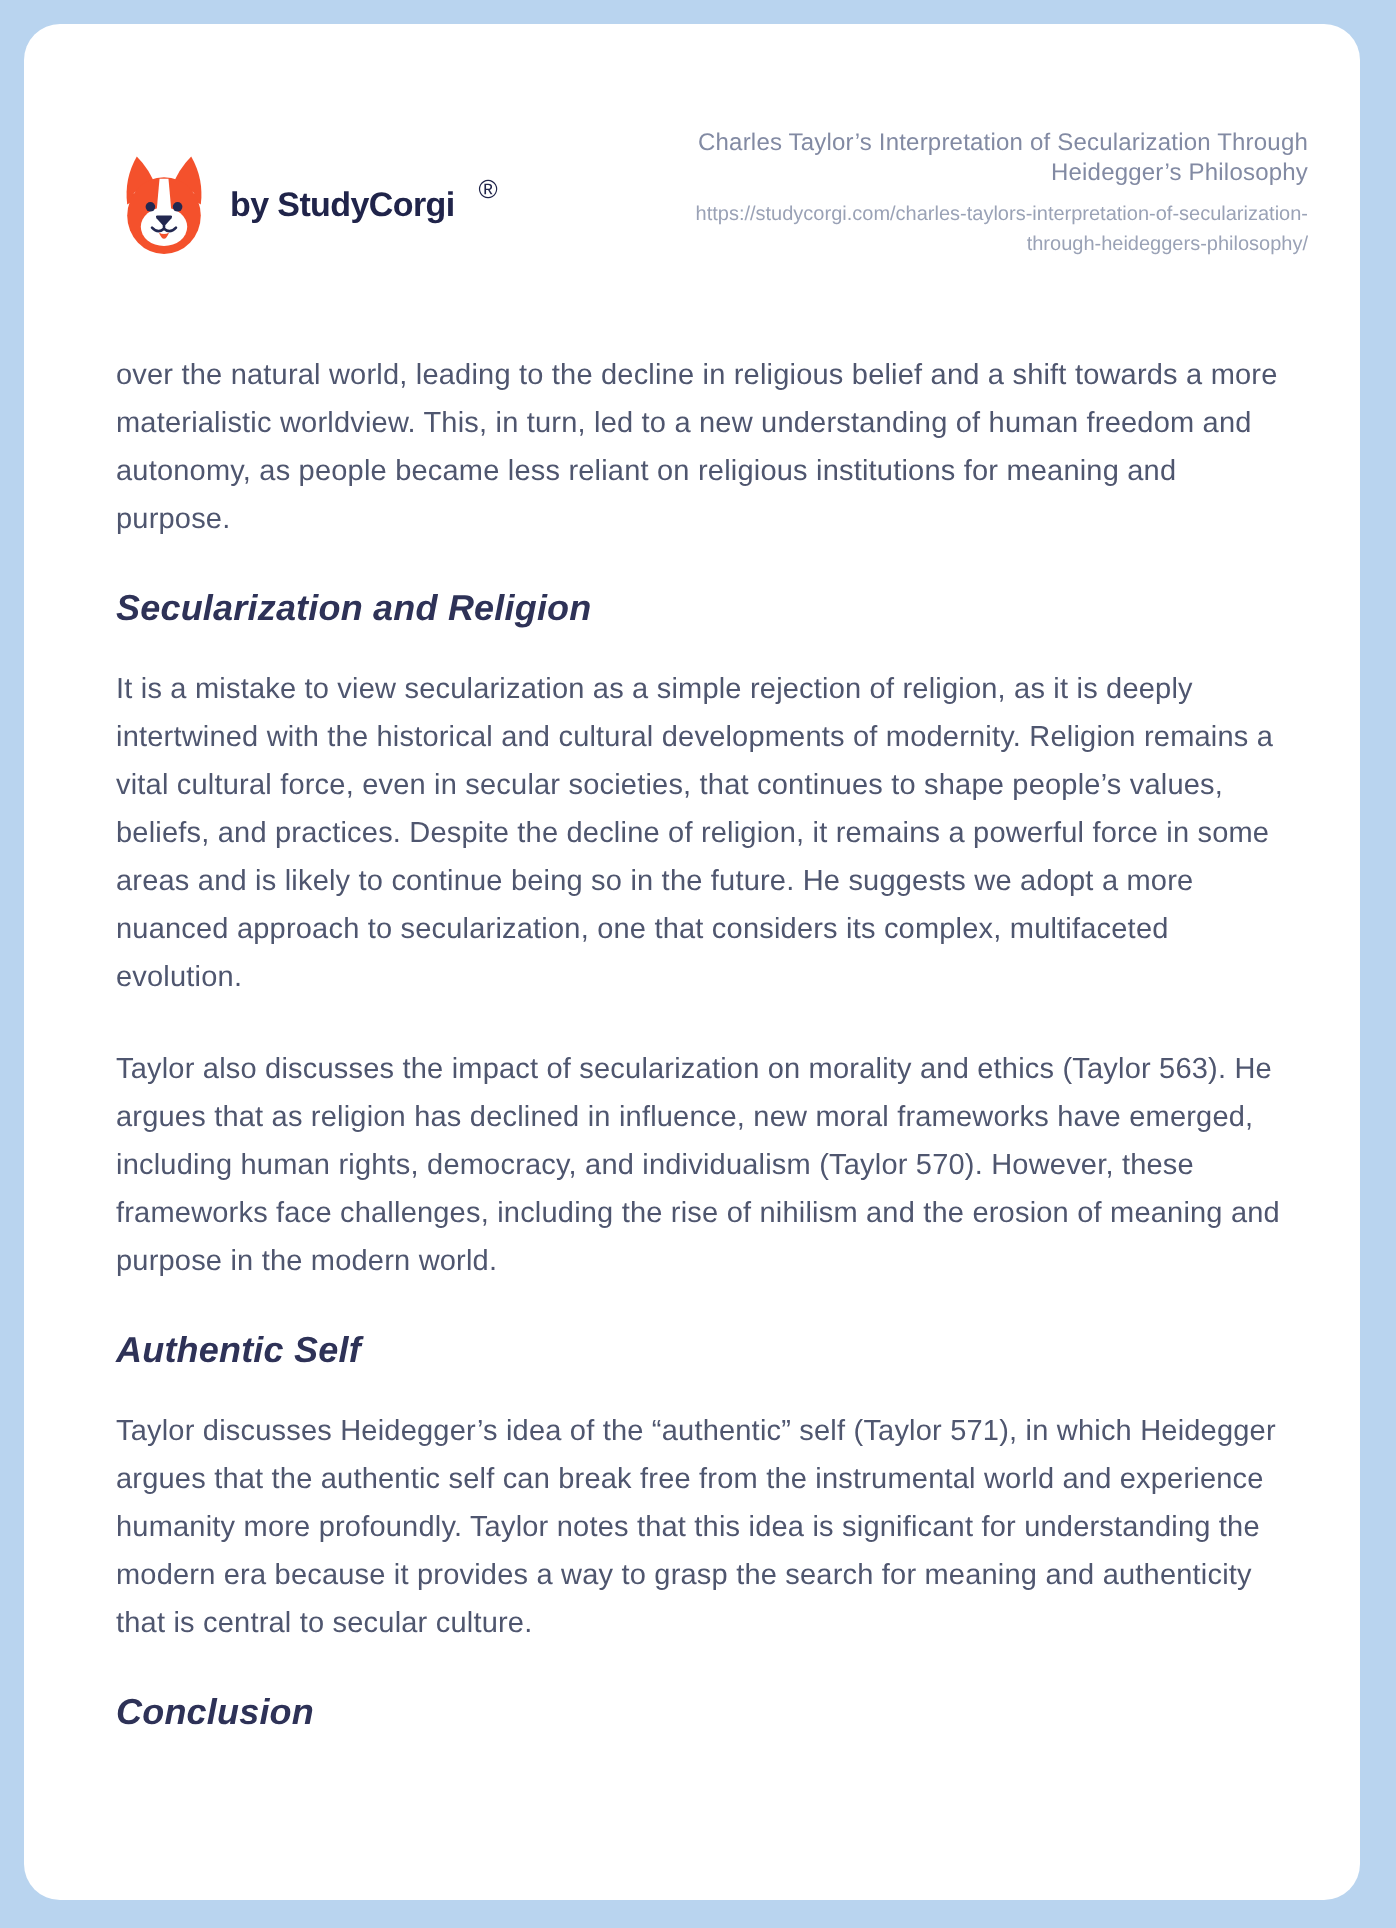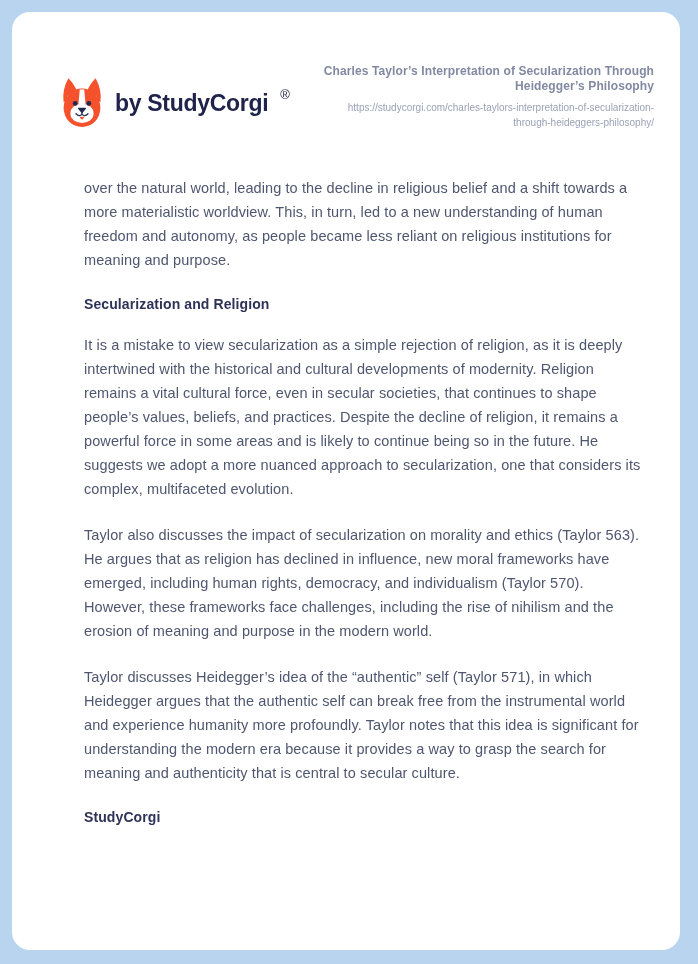--- a/index.html
+++ b/index.html
@@ -25,65 +25,66 @@
     padding:52px 26px 0 46px;
   }
   .logo-group {
     display:flex;
     align-items:center;
     gap:9px;
     margin-top:12px;
   }
   .corgi-icon { width:48px; height:54px; flex:0 0 auto; }
   .brand-text {
-    font-size:23px;
+    font-size:17px;
     font-weight:bold;
     color:#20244a;
     letter-spacing:-0.3px;
     white-space:nowrap;
   }
   .reg-mark {
     font-size:13px;
     color:#20244a;
     position:relative;
     top:-9px;
     margin-left:3px;
   }
   .title-group { width:332px; text-align:right; }
   .doc-title {
     font-size:12px;
-    font-weight:bold;
+    font-weight:normal;
     color:#828aa3;
     line-height:15px;
     letter-spacing:0.1px;
   }
   .doc-url {
     font-size:10px;
     color:#9aa2b6;
     line-height:15px;
     margin-top:6px;
     word-break:break-word;
   }
   .content {
-    padding:46px 32px 0 72px;
+    padding:46px 32px 0 46px;
   }
   .body-par {
     font-size:14.5px;
     line-height:24px;
     color:#4f566f;
     letter-spacing:0.1px;
     margin:0 0 22px 0;
   }
   .section-heading {
-    font-size:14px;
+    font-size:18px;
     line-height:20px;
     font-weight:bold;
     color:#2e3257;
     margin:0 0 19px 0;
     letter-spacing:0.1px;
+    font-style:italic;
   }
 </style>
 </head>
 <body>
 
 <div class="card">
 
   <div class="header">
 
     <div class="logo-group">
@@ -122,19 +123,20 @@
 
   <div class="content">
 
     <p class="body-par">over the natural world, leading to the decline in religious belief and a shift towards a more materialistic worldview. This, in turn, led to a new understanding of human freedom and autonomy, as people became less reliant on religious institutions for meaning and purpose.</p>
 
     <h2 class="section-heading">Secularization and Religion</h2>
     <p class="body-par">It is a mistake to view secularization as a simple rejection of religion, as it is deeply intertwined with the historical and cultural developments of modernity. Religion remains a vital cultural force, even in secular societies, that continues to shape people’s values, beliefs, and practices. Despite the decline of religion, it remains a powerful force in some areas and is likely to continue being so in the future. He suggests we adopt a more nuanced approach to secularization, one that considers its complex, multifaceted evolution.</p>
 
     <p class="body-par">Taylor also discusses the impact of secularization on morality and ethics (Taylor 563). He argues that as religion has declined in influence, new moral frameworks have emerged, including human rights, democracy, and individualism (Taylor 570). However, these frameworks face challenges, including the rise of nihilism and the erosion of meaning and purpose in the modern world.</p>
 
+    <h2 class="section-heading">Authentic Self</h2>
     <p class="body-par">Taylor discusses Heidegger’s idea of the “authentic” self (Taylor 571), in which Heidegger argues that the authentic self can break free from the instrumental world and experience humanity more profoundly. Taylor notes that this idea is significant for understanding the modern era because it provides a way to grasp the search for meaning and authenticity that is central to secular culture.</p>
 
-    <h2 class="section-heading">StudyCorgi</h2>
+    <h2 class="section-heading">Conclusion</h2>
 
   </div>
 
 </div>
 
 </body></html>

